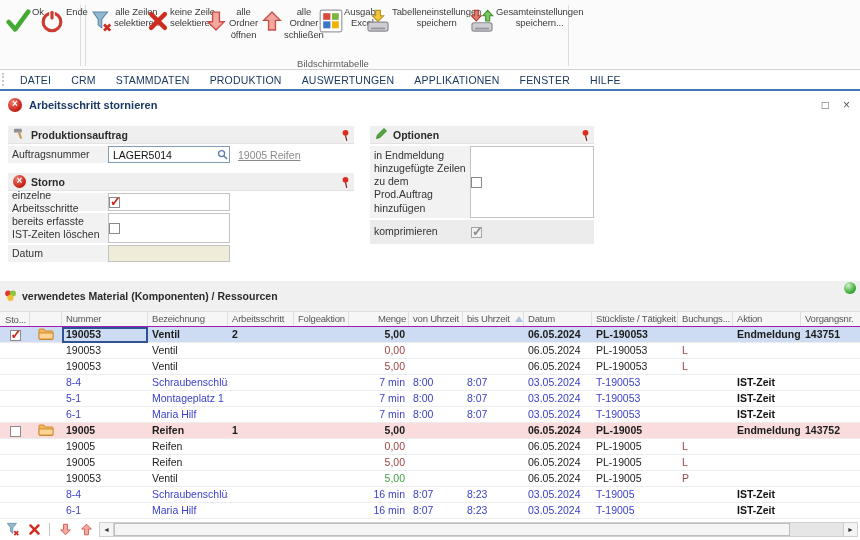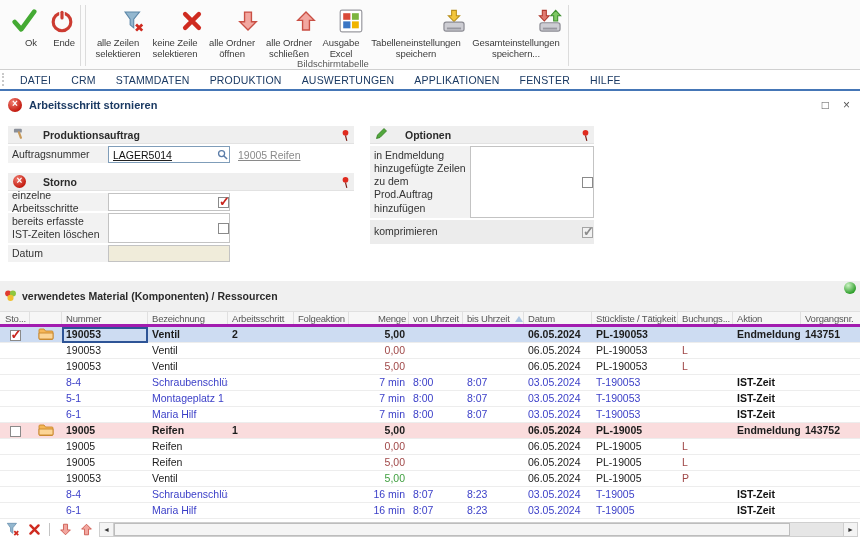--- a/index.html
+++ b/index.html
@@ -11,21 +11,21 @@
   }
 
   
   .ribbon {
     height:70px; background:#fbfbfb; border-bottom:1px solid #d0d0d0;
     display:flex; align-items:stretch; padding:2px 2px 0 2px; position:relative;
   }
   .rib-group { display:flex; align-items:flex-start; position:relative; padding:2px 2px 12px 2px; }
   .rib-sep { width:1px; background:#dcdcdc; margin:3px 2px; }
   .rbtn {
-    display:flex; flex-direction:column; align-items:flex-end; gap:1px;
+    display:flex; flex-direction:row; align-items:flex-start; gap:1px;
     padding:2px 1px; cursor:default;
   }
   .rbtn .ric { height:30px; display:flex; align-items:center; justify-content:center; }
   .rbtn .rlabel {
     font-size:9.5px; letter-spacing:-0.1px; color:#3c3c3c; text-align:center; line-height:1.2;
   }
   .group-caption {
     position:absolute; bottom:0; left:12px; right:0; text-align:center;
     font-size:9.5px; color:#5a5a5a;
   }
@@ -48,33 +48,33 @@
   .err-circle::after { content:"×"; color:#fff; font-size:10px; font-weight:bold; line-height:1; margin-top:-1px; }
   .dlg-title { font-size:11px; font-weight:bold; color:#1b3a63; }
   .winbtns { position:absolute; right:10px; top:0; bottom:0; display:flex; align-items:center; gap:14px; color:#555; }
   .winbtn { font-size:12px; cursor:default; }
 
   
   .formarea { display:flex; gap:16px; padding:8px 0 0 8px; height:163px; }
   .col-left { width:346px; }
   .col-right { width:224px; }
   .panel-hd {
-    height:18px; background:#efefef; display:flex; align-items:center; gap:17px;
+    height:18px; background:#efefef; display:flex; align-items:center; gap:5px;
     padding:0 5px; position:relative; border-bottom:1px solid #e2e2e2;
   }
   .panel-hd .ptitle { font-size:10.5px; font-weight:bold; color:#2b2b2b; }
   .pin { position:absolute; right:4px; top:3px; }
   .frow { display:flex; margin-top:2px; align-items:stretch; }
   .flabel {
     background:#f2f2f2; padding:2px 4px; font-size:10.5px; color:#333; line-height:1.25;
     flex:0 0 100px; display:flex; align-items:center;
   }
   .ffield {
     flex:0 0 122px; background:#fff; border:1px solid #c3c3c3;
-    display:flex; align-items:center; justify-content:flex-end; position:relative;text-decoration:underline;
+    display:flex; align-items:center; justify-content:flex-start; position:relative;
   }
   .ffield.beige { background:#f0ecda; }
   .ffield.gray-noborder { background:#ececec; border-color:#ececec; }
   .row-gray { background:#ececec; }
   .row-gray .flabel { background:#ececec; }
   .cbox { width:11px; height:11px; border:1px solid #8a8a8a; background:#fff; position:relative; display:inline-block; }
   .cbox.checked::after {
     content:"✓"; position:absolute; left:0; top:-4px; color:#c9251d; font-weight:bold; font-size:13px;
   }
   .cbox.disabled { border-color:#a5a5a5; background:#f1f1f1; }
@@ -89,21 +89,21 @@
   
   .tsec-bar {
     height:15px; background:#f0f0f0; display:flex; align-items:center; gap:5px; padding:15px 4px;
     position:relative; border-bottom:1px solid #e0e0e0;
   }
   .tsec-title { font-size:10.5px; font-weight:bold; color:#2b2b2b; }
   .green-ball {
     position:absolute; right:4px; top:1px; width:12px; height:12px; border-radius:50%;
     background:radial-gradient(circle at 35% 28%, #ccf3c4, #2e9e2a 72%); cursor:pointer;
   }
-  .thead { display:flex; background:#f6f6f6; border-bottom:3px solid #a21caf; height:15px; }
+  .thead { display:flex; background:#f6f6f6; border-bottom:1px solid #a21caf; height:15px; }
   .th {
     font-size:9.5px; letter-spacing:-0.2px; color:#555; padding:1px 2px 0 4px;
     border-right:1px solid #e0e0e0; overflow:hidden; white-space:nowrap; height:100%;
   }
   .sort-asc {
     display:inline-block; width:0; height:0; margin-left:5px;
     border-left:4px solid transparent; border-right:4px solid transparent; border-bottom:6px solid #a9c4e2;
   }
   .tbody { background:#fff; }
   .trow { display:flex; height:16px; border-bottom:1px solid #ededed; background:#fff; }

